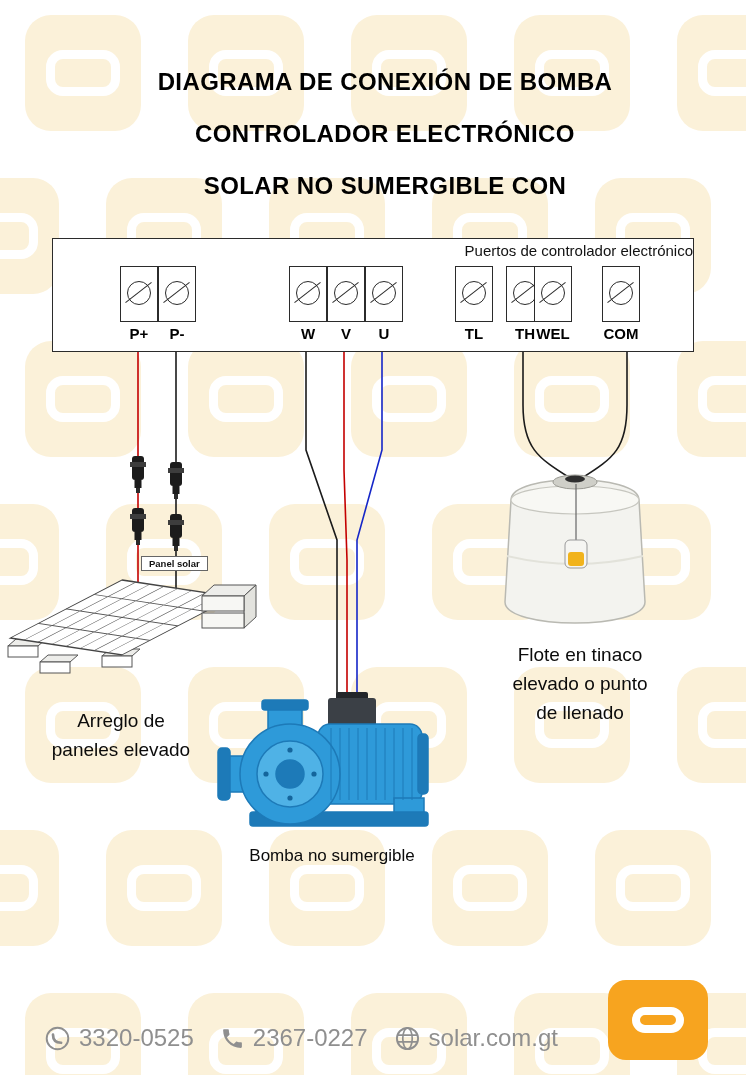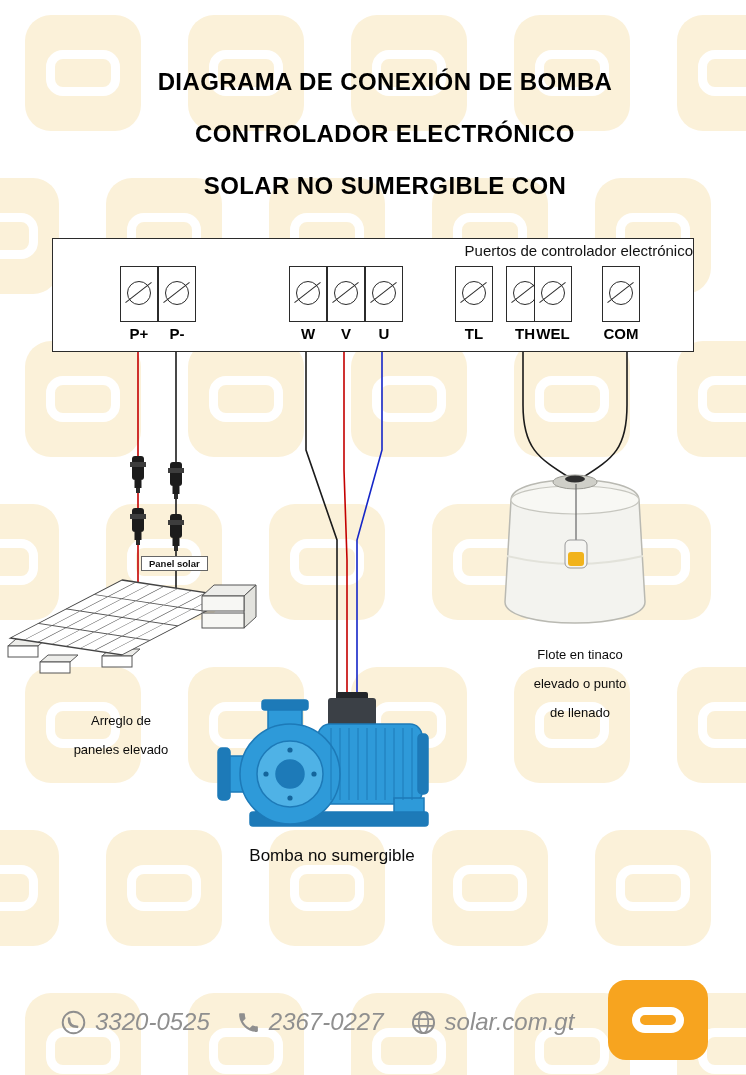--- a/index.html
+++ b/index.html
@@ -26,27 +26,27 @@
   .screw::after { content:""; position:absolute; left:-6px; top:10px; width:33px;
                   border-top:1.5px solid #2b2b2b; transform:rotate(-38deg); }
   .term-label { font-weight:bold; font-size:15px; margin-top:3px; color:#000; }
 
   svg.overlay { position:absolute; left:0; top:0; z-index:1; }
 
   .panel-label { position:absolute; left:141px; top:556px; z-index:2; background:#fff;
                  border:1px solid #666; font-size:9.5px; font-weight:bold; padding:1px 7px; color:#111; }
 
   .caption { position:absolute; z-index:2; text-align:center; color:#0b0b0b;
-             font-size:13px; line-height:29px; }
+             font-size:19px; line-height:29px; }
   .caption.solar { left:8px; top:706px; width:226px; }
   .caption.tank  { left:468px; top:640px; width:224px; }
   .caption.pump  { left:222px; top:841px; width:220px; font-size:17px; }
 
-  .footer { position:absolute; left:60px; top:1008px; height:44px; display:flex;
-            align-items:flex-start; gap:26px; z-index:2; color:#8f8f8f; font-size:24px;font-style:italic; }
+  .footer { position:absolute; left:44px; top:1008px; height:44px; display:flex;
+            align-items:flex-end; gap:26px; z-index:2; color:#8f8f8f; font-size:24px; }
   .footer .item { display:flex; align-items:center; gap:8px; }
   .footer svg { display:block; }
 
   .logo { position:absolute; left:608px; top:980px; width:100px; height:80px;
           border-radius:18px; z-index:2; display:flex; align-items:center; justify-content:center; }
   .logo-ring { width:52px; height:26px; border:8px solid #fff; border-radius:15px; }
 </style>
 </head>
 <body>
 

